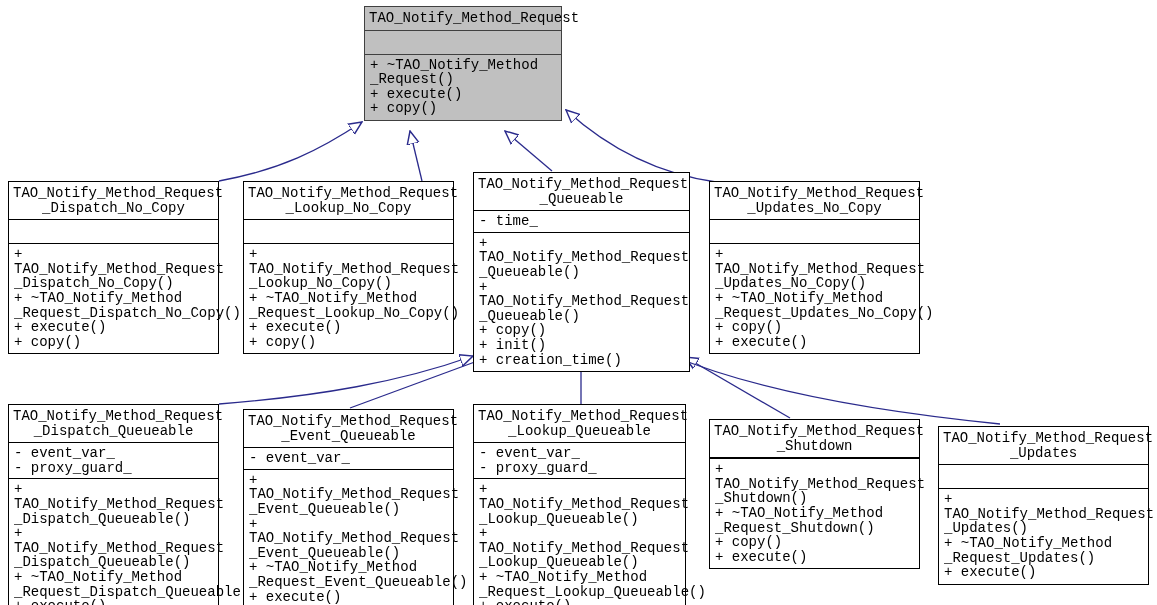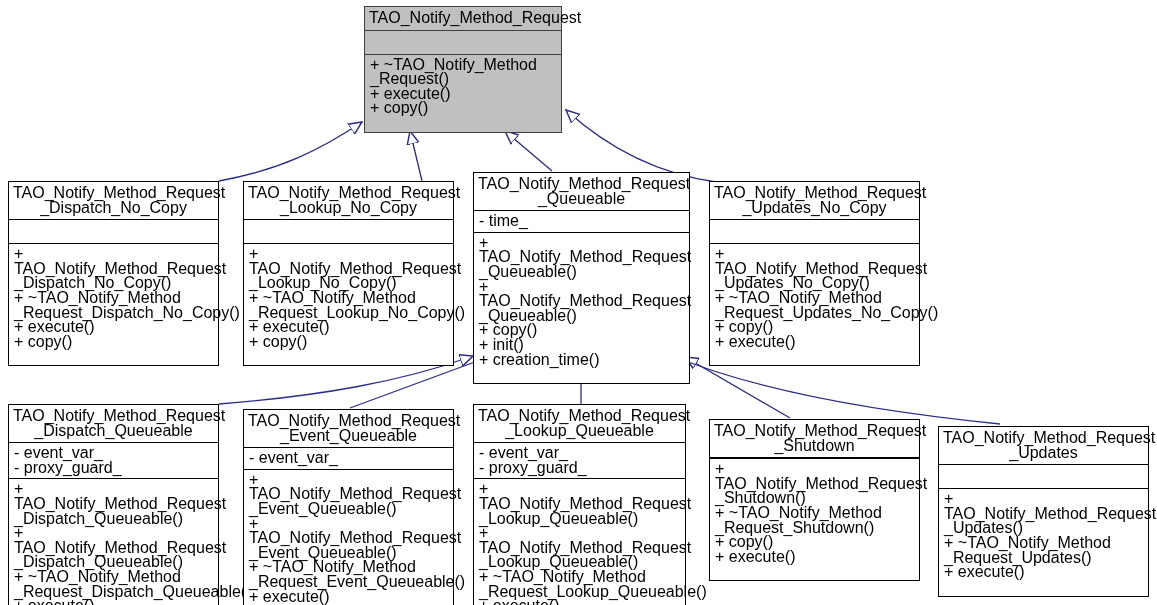--- a/index.html
+++ b/index.html
@@ -22,24 +22,25 @@
     top: 0;
     width: 1157px;
     height: 605px;
     pointer-events: none;
   }
   .uml-node {
     position: absolute;
     box-sizing: border-box;
     border: 1px solid #000000;
     background: #ffffff;
-    font-size: 16px;
+    font-size: 14px;
     line-height: 14.6px;
     color: #000000;
     z-index: 5;
+    font-family: Liberation Mono, monospace;
   }
   .uml-node.base {
     background: #c0c0c0;
     border: 1px solid #404040;
   }
   .uml-title {
     text-align: center;
     padding: 4px 4px 4px 4px;
     white-space: pre-line;
   }
@@ -55,21 +56,21 @@
   .uml-attrs {
     padding: 3px 4px 3px 5px;
     white-space: pre-line;
     min-height: 12px;
   }
   .uml-attrs.empty {
     padding: 0;
     height: 23px;
   }
   .uml-ops {
-    padding: 3px 4px 16px 5px;
+    padding: 3px 4px 4px 5px;
     white-space: pre-line;
   }
 </style>
 </head>
 <body>
 
 <div id="diagram">
 
   <svg id="edges" viewBox="0 0 1157 605" width="1157" height="605" xmlns="http://www.w3.org/2000/svg">
     <defs>

